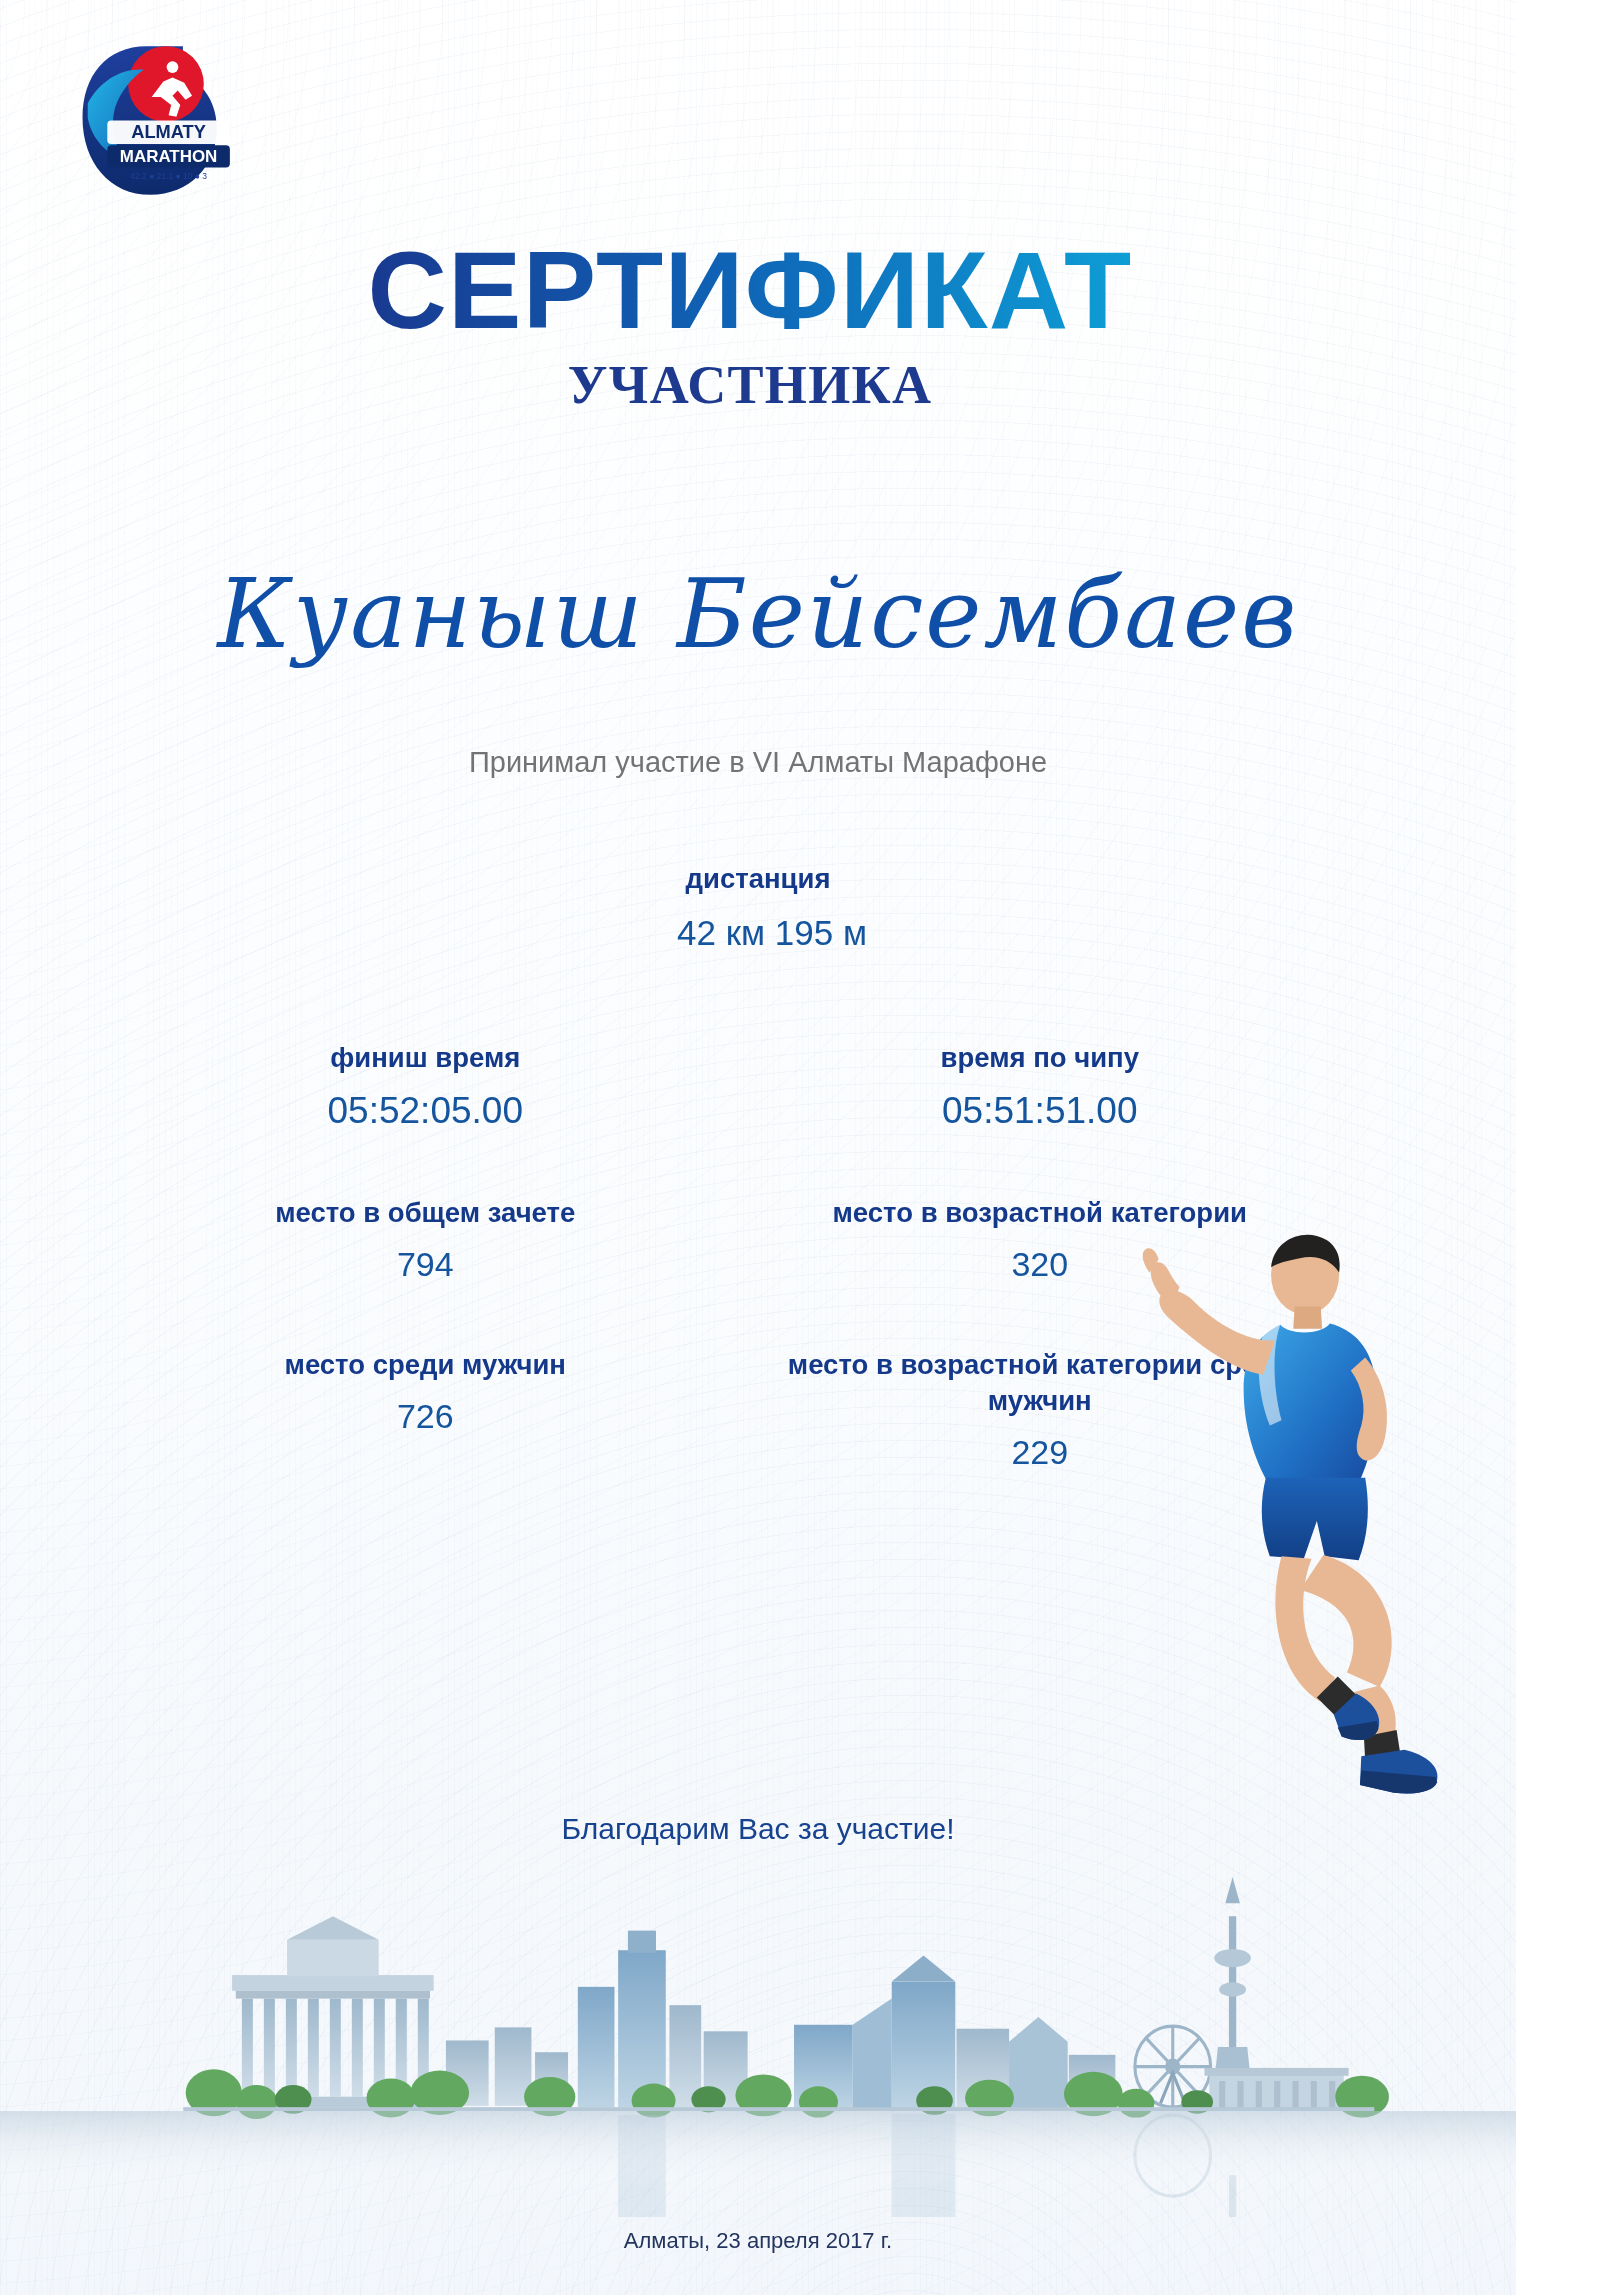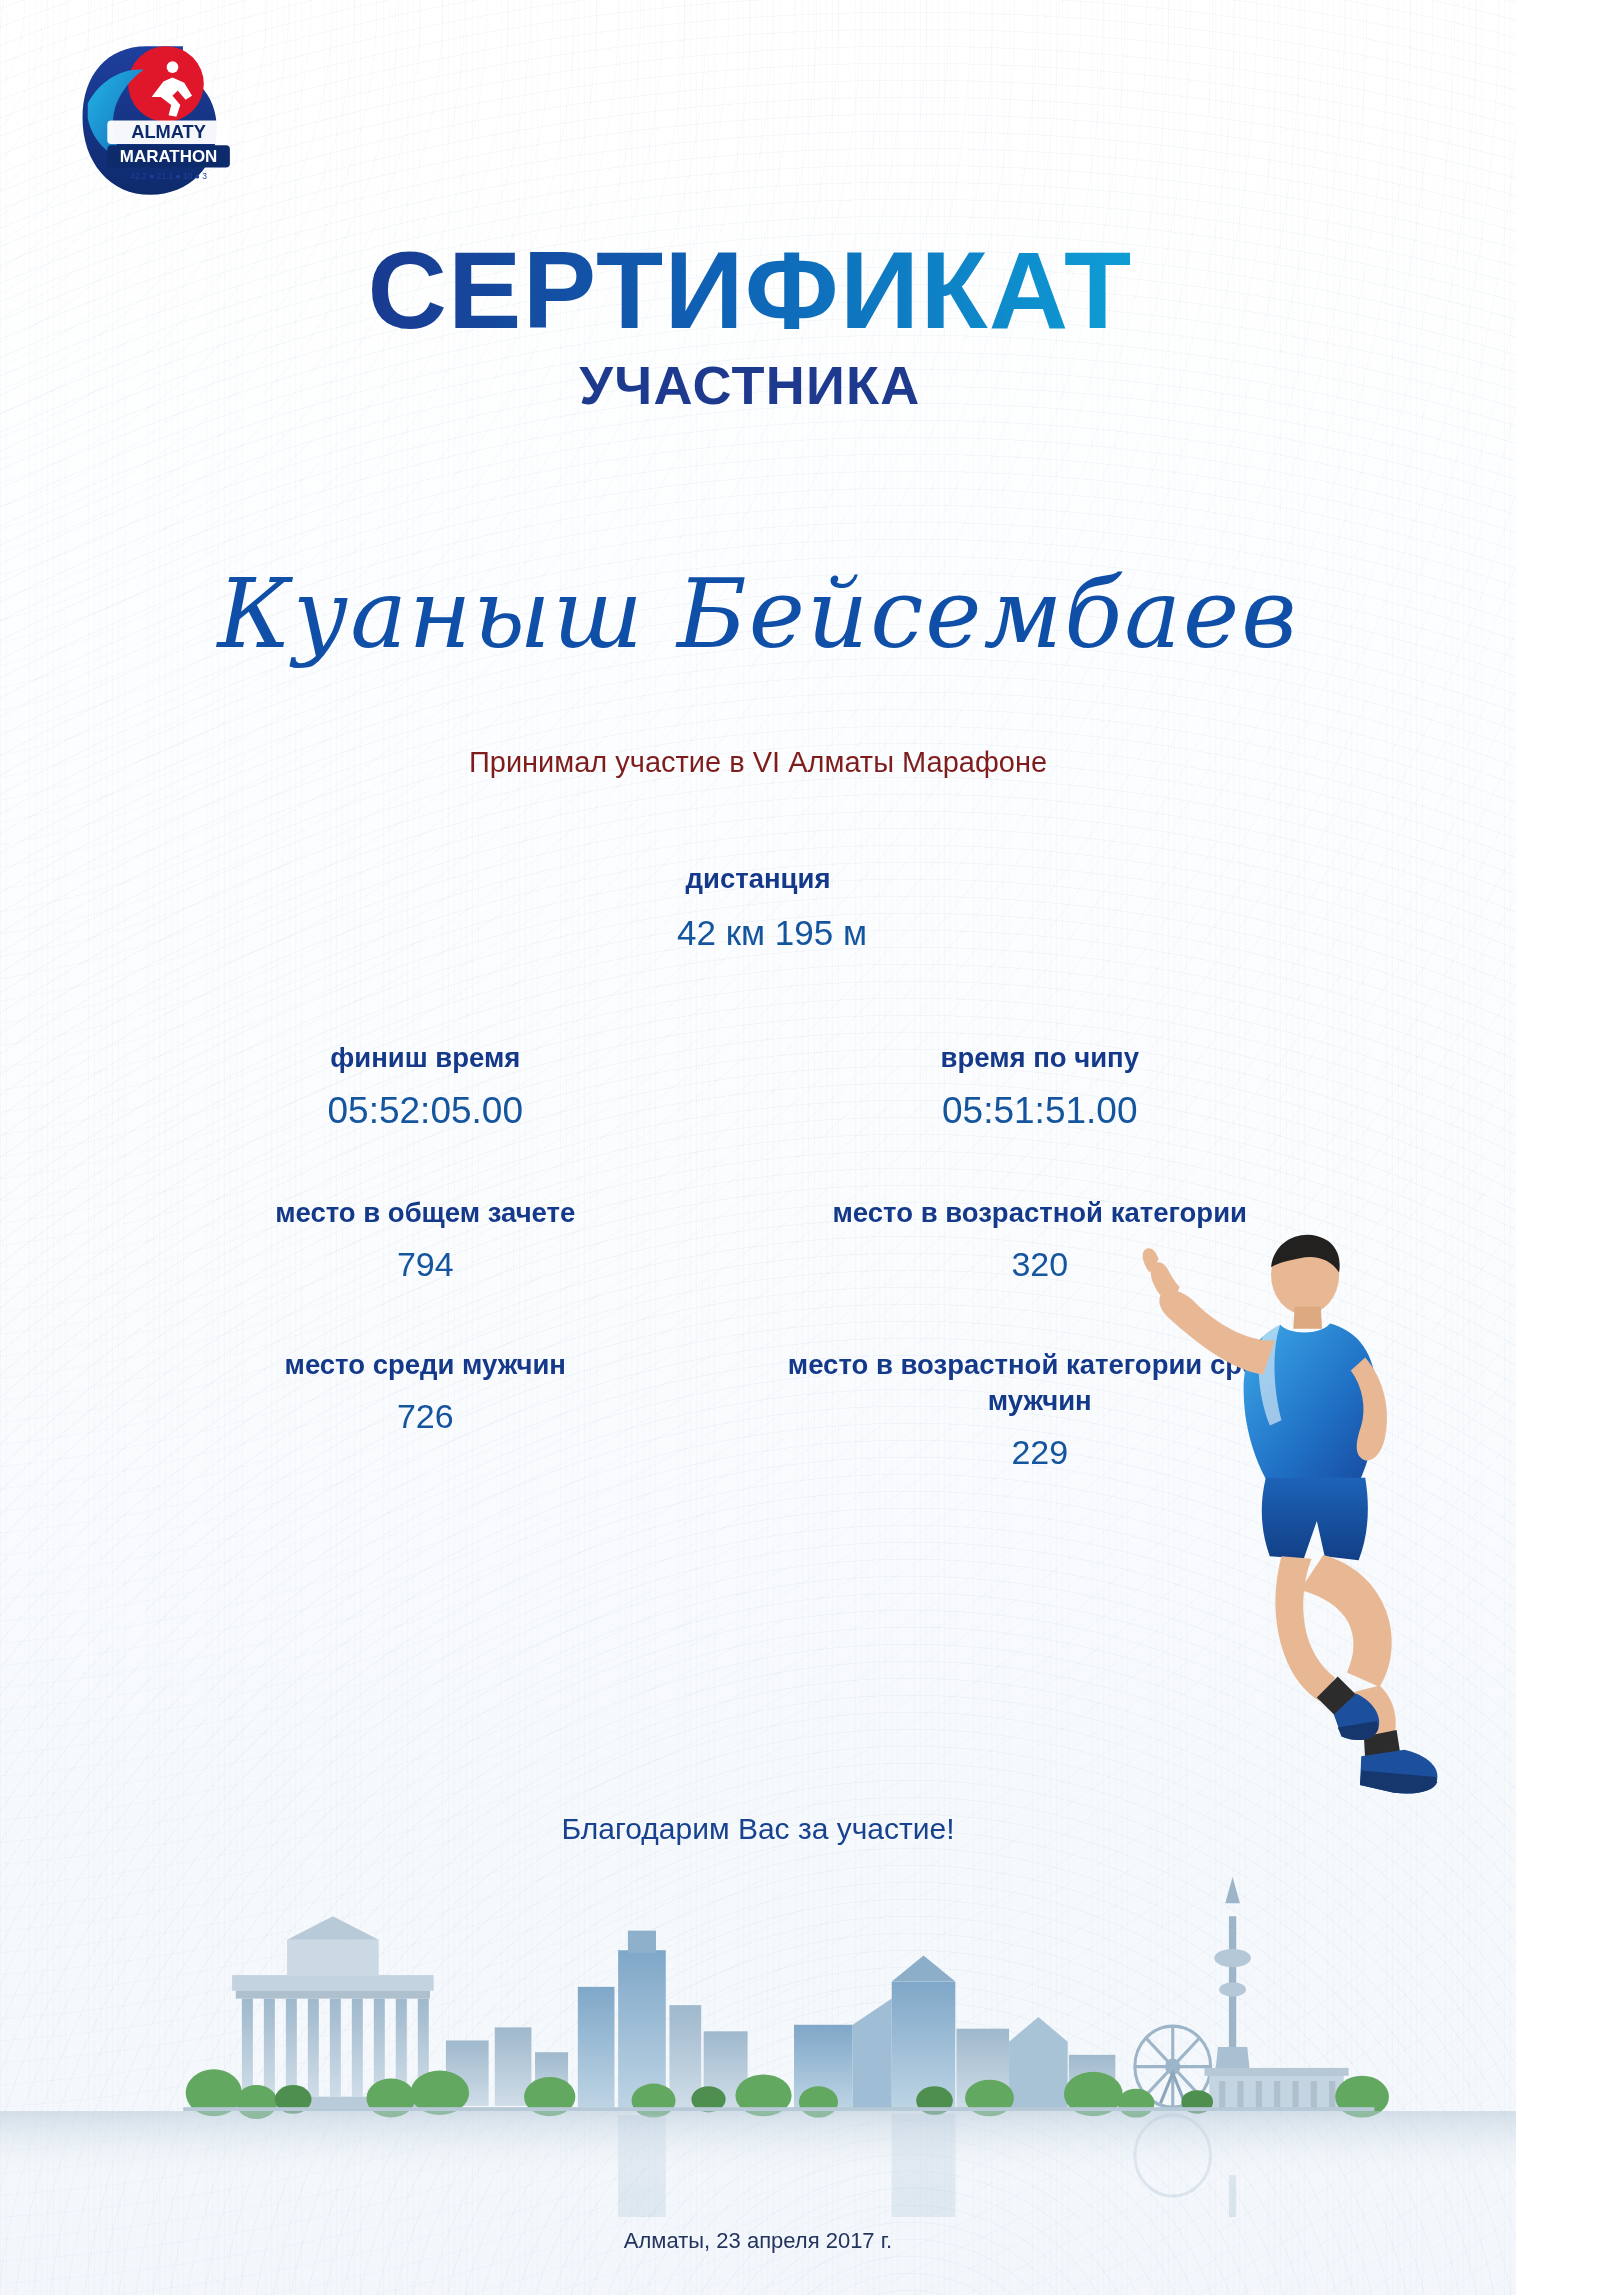--- a/index.html
+++ b/index.html
@@ -65,20 +65,21 @@
     background-clip: text;
     color: transparent;
     margin: 0;
   }
   .title-sub {
     margin: 9.2px 0 0 0;
     font-size: 54px;
     font-weight: 700;
     letter-spacing: 1.3px;
     color: #1e3a8f;
+    font-family: Liberation Serif, serif;
   }
 
   
   .name {
     position: absolute;
     left: 0;
     right: 0;
     top: 559px;
     text-align: center;
     font-family: "DejaVu Serif", "Liberation Serif", serif;
@@ -89,21 +90,21 @@
     letter-spacing: 2px;
   }
 
   .subtitle {
     position: absolute;
     left: 0;
     right: 0;
     top: 746px;
     text-align: center;
     font-size: 29px;
-    color: #7f1d1d;
+    color: #737373;
   }
 
   
   .distance-block {
     position: absolute;
     left: 0;
     right: 0;
     top: 863px;
     text-align: center;
   }

